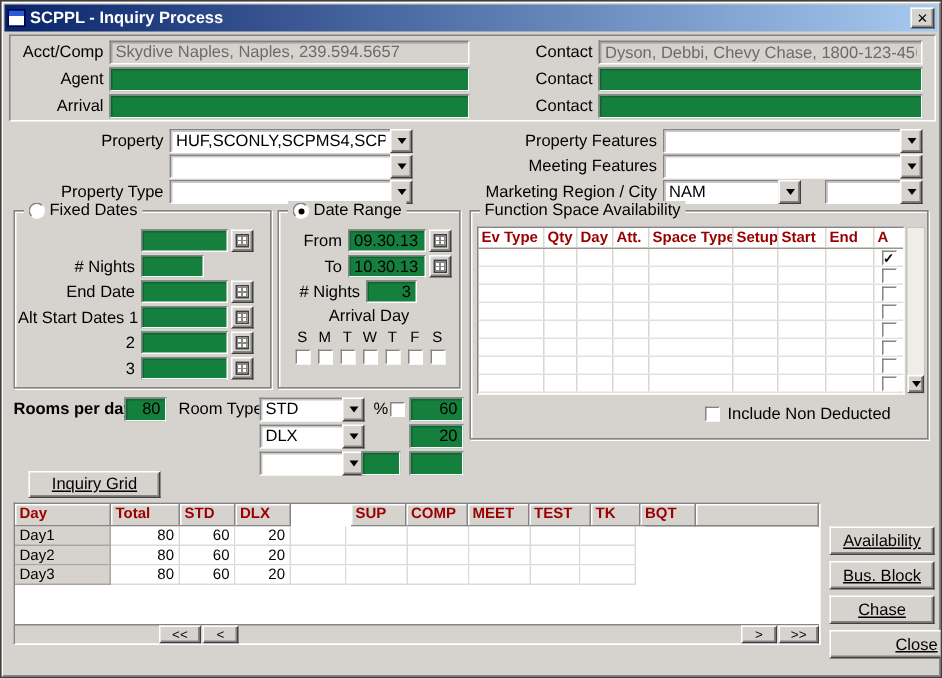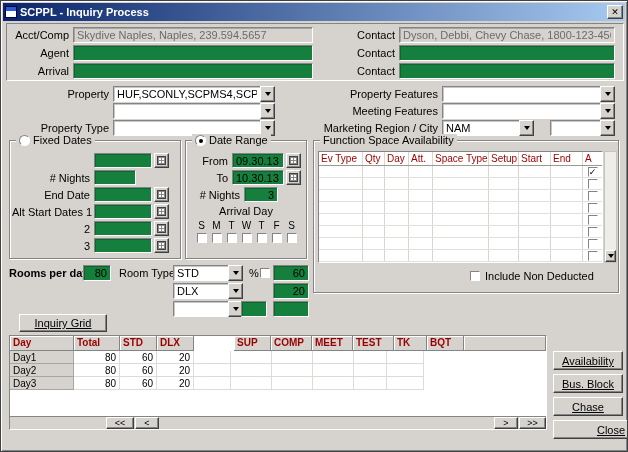--- a/index.html
+++ b/index.html
@@ -32,21 +32,21 @@
   .group { position:absolute; border:1px solid #848484; box-shadow:1px 1px 0 #fff, inset 1px 1px 0 #fff; }
   .legend { position:absolute; top:-7px; height:13px; background:#d6d3ce; padding:0 3px; display:flex; align-items:center; gap:3px; line-height:13px; white-space:nowrap; }
   .radio { width:11px; height:11px; border-radius:50%; background:#fff; border:1px solid; border-color:#848484 #fff #fff #848484; position:relative; flex:none; }
   .radio.on::after { content:""; position:absolute; left:3px; top:3px; width:4px; height:4px; background:#000; border-radius:50%; }
   .cb { display:inline-block; width:10px; height:10px; background:#fff; border:1px solid; border-color:#848484 #fff #fff #848484;
         font-size:9px; line-height:8px; text-align:center; color:#000; }
   .abs { position:absolute; }
   .dayrow { position:absolute; display:flex; }
   .daycell { flex:none; width:15px; text-align:center; font-size:10px; display:flex; align-items:center; justify-content:center; }
   .fs-table { position:absolute; background:#fff; border:1px solid; border-color:#848484 #fff #fff #848484; overflow:hidden; }
-  .fs-row { display:flex; height:12px; border-bottom:1px solid #e2e0db; }
+  .fs-row { display:flex; height:12px; border-bottom:1px solid #e2e0db;font-weight:bold; }
   .fs-row.hdr { height:14px; border-bottom:1px solid #9b9890; }
   .fs-cell { flex:none; font-size:10px; line-height:11px; padding:0 2px; border-right:1px solid #d9d6d1; overflow:hidden; white-space:nowrap; }
   .hdr .fs-cell { color:#9b0000; line-height:13px; }
   .ctr { display:flex; align-items:center; justify-content:center; padding:0; }
   .sb { position:absolute; background:#efede8; border:1px solid #c6c3be; }
   .sb-dn { position:absolute; left:0; right:0; bottom:0; height:12px; display:flex; align-items:center; justify-content:center; }
   .push-btn { position:absolute; text-align:center; font-size:11px; }
   .underl { text-decoration:underline; }
   .grid { position:absolute; left:8px; top:334px; width:538px; height:95px; background:#fff;
           border:1px solid; border-color:#848484 #fff #fff #848484; overflow:hidden; }

